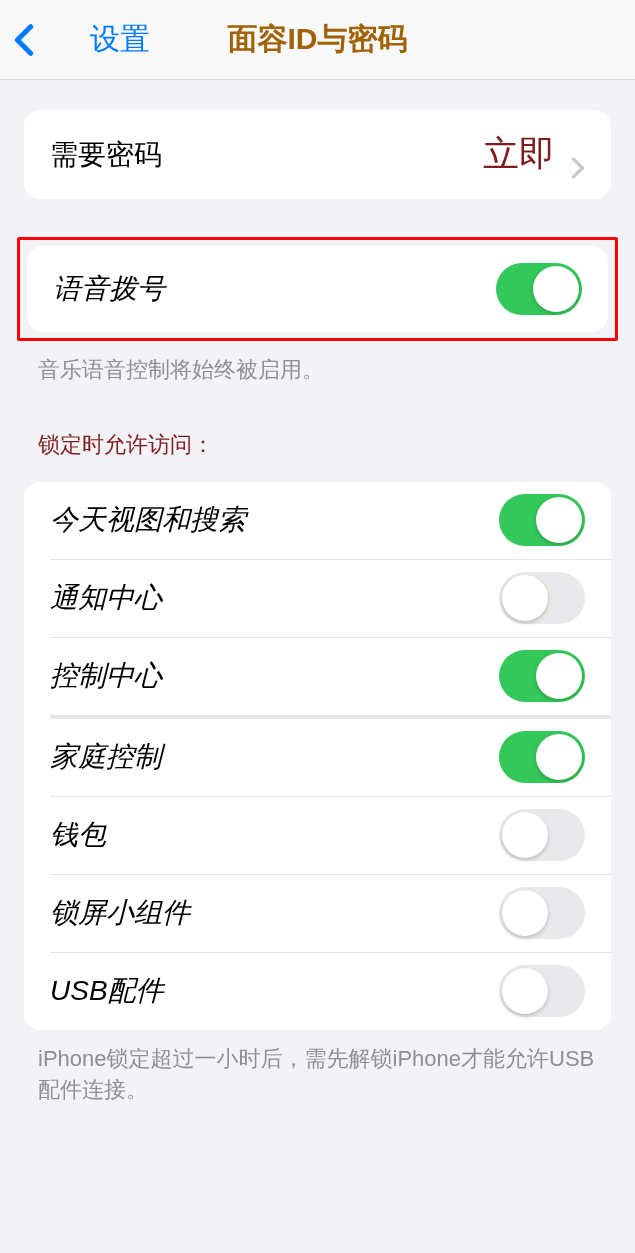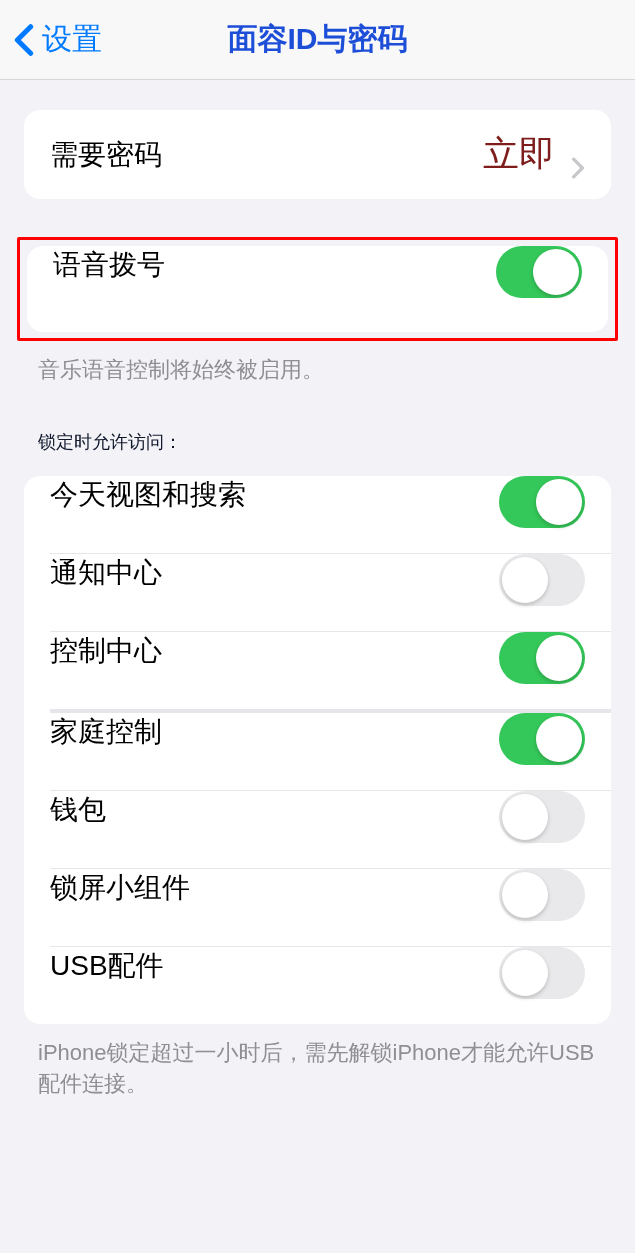--- a/index.html
+++ b/index.html
@@ -18,33 +18,34 @@
       border-bottom: 1px solid #d6d6db;
       position: relative;
     }
     .back-button {
       display: flex;
       align-items: center;
       padding-left: 14px;
       color: #007aff;
       font-size: 30px;
       cursor: pointer;
+      gap: 48px;
     }
     .back-chevron {
       width: 20px;
       height: 34px;
       margin-right: 8px;
     }
     .header-title {
       position: absolute;
       left: 50%;
       transform: translateX(-50%);
       font-size: 30px;
       font-weight: 600;
-      color: #1d4ed8;
+      color: #a16207;
     }
     .content {
       padding: 0;
     }
     .group {
       margin: 0 24px;
       background: #fff;
       border-radius: 16px;
       overflow: hidden;
     }
@@ -96,42 +97,44 @@
     }
     .toggle-on .toggle-knob { right: 3px; }
     .toggle-off .toggle-knob { left: 3px; }
     .footer-text {
       color: #8e8e93;
       font-size: 22px;
       padding: 14px 28px 0 38px;
       line-height: 1.4;
     }
     .section-header {
-      color: #0f172a;
-      font-size: 18px;
+      color: #7f1d1d;
+      font-size: 22px;
       padding: 0 38px 0 38px;
       margin-top: 44px;
     }
     .highlight-box {
       border: 3px solid #ff0000;
       margin: 0 17px;
       border-radius: 2px;
     }
     .highlight-box .group {
       margin: 0 7px;
     }
     .highlight-wrap-1 {
       margin-top: 38px;
       padding: 6px 0;
     }
     .list-row {
       display: flex;
+      align-items: center;
       justify-content: space-between;
       padding: 0 26px 0 26px;
       min-height: 77px;
+      font-style: italic;
     }
     .list-sep {
       height: 1px;
       background: #e5e5ea;
       margin-left: 26px;
     }
   </style>
 </head>
 <body>
 

